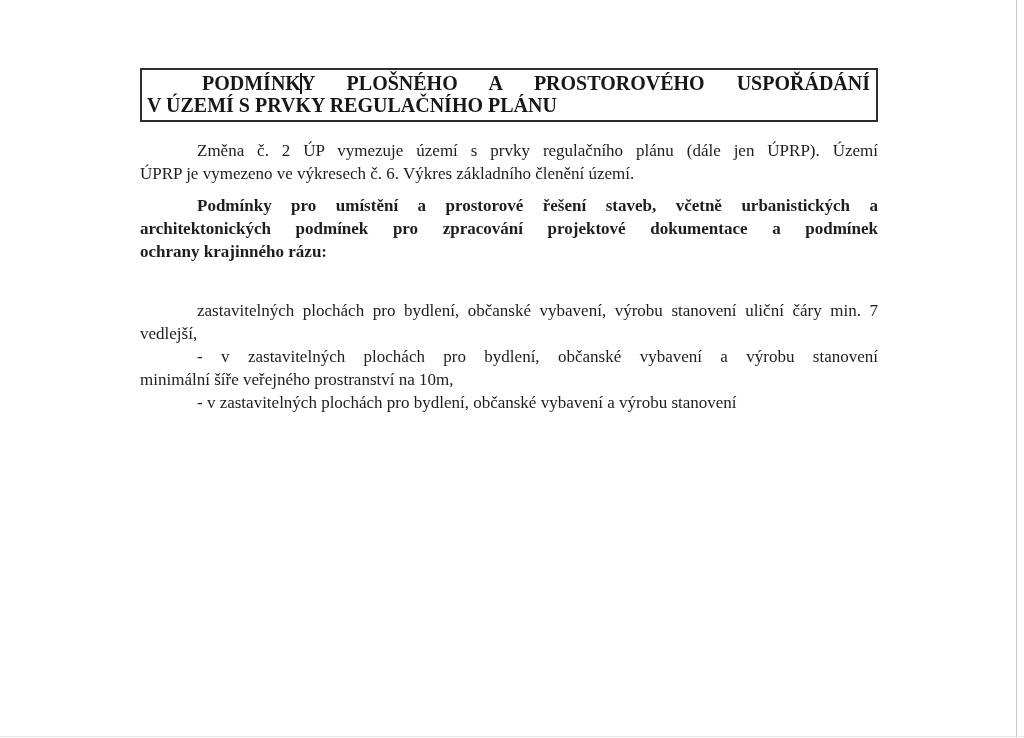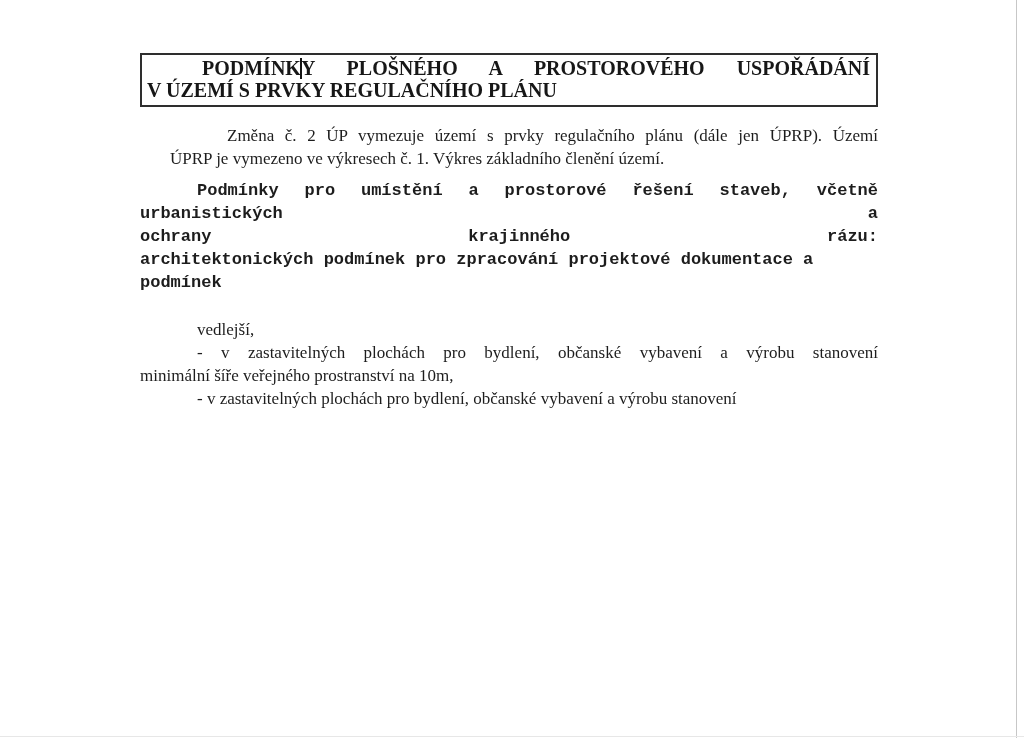--- a/index.html
+++ b/index.html
@@ -29,21 +29,21 @@
     position: absolute;
     left: 0;
     right: 0;
     bottom: 1px;
     height: 1px;
     background: #e7e7e7;
   }
   .content {
     position: absolute;
     left: 140px;
-    top: 53px;
+    top: 68px;
     width: 738px;
   }
   
   .title-box {
     box-sizing: border-box;
     width: 100%;
     border: 2px solid #2e2e2e;
     padding: 2px 6px 4px 5px;
     margin-bottom: 17px;
     font-weight: bold;
@@ -69,22 +69,22 @@
     background: #141414;
     vertical-align: -4px;
   }
   
   .doc-body {
     font-size: 17px;
     line-height: 23px;
   }
   .para { margin: 0; }
   .para.bold { font-weight: bold; }
-  .doc-body .para:nth-child(1) { margin-bottom: 9px; margin-left: 30px; }
-  .doc-body .para:nth-child(2) { margin-bottom: 24px; font-family: Liberation Mono, monospace; }
+  .doc-body .para:nth-child(1) { margin-bottom: 9px; }
+  .doc-body .para:nth-child(2) { margin-bottom: 36px; }
   .tline {
     text-align: justify;
     text-align-last: justify;
   }
   .tline:first-child { text-indent: 57px; }
   .tline:last-child {
     text-align: left;
     text-align-last: left;
   }
 </style>
@@ -96,28 +96,29 @@
   <div class="content">
 
     <div class="title-box">
       <div class="title-line"><span>PODMÍNK</span><span class="caret"></span><span>Y PLOŠNÉHO A PROSTOROVÉHO USPOŘÁDÁNÍ</span></div>
       <div class="title-line title-line2">V ÚZEMÍ S PRVKY REGULAČNÍHO PLÁNU</div>
     </div>
 
     <div class="doc-body">
         <div class="para">
           <div class="tline">Změna č. 2 ÚP vymezuje území s prvky regulačního plánu (dále jen ÚPRP). Území</div>
-          <div class="tline">ÚPRP je vymezeno ve výkresech č. 1. Výkres základního členění území.</div>
+          <div class="tline">ÚPRP je vymezeno ve výkresech č. 6. Výkres základního členění území.</div>
         </div>
         <div class="para bold">
           <div class="tline">Podmínky pro umístění a prostorové řešení staveb, včetně urbanistických a</div>
+          <div class="tline">architektonických podmínek pro zpracování projektové dokumentace a podmínek</div>
           <div class="tline">ochrany krajinného rázu:</div>
-          <div class="tline">architektonických podmínek pro zpracování projektové dokumentace a podmínek</div>
         </div>
         <div class="para">
+          <div class="tline">zastavitelných plochách pro bydlení, občanské vybavení, výrobu stanovení uliční čáry min. 7</div>
           <div class="tline">vedlejší,</div>
         </div>
         <div class="para">
           <div class="tline">- v zastavitelných plochách pro bydlení, občanské vybavení a výrobu stanovení</div>
           <div class="tline">minimální šíře veřejného prostranství na 10m,</div>
         </div>
         <div class="para">
           <div class="tline">- v zastavitelných plochách pro bydlení, občanské vybavení a výrobu stanovení</div>
         </div>
       </div>

